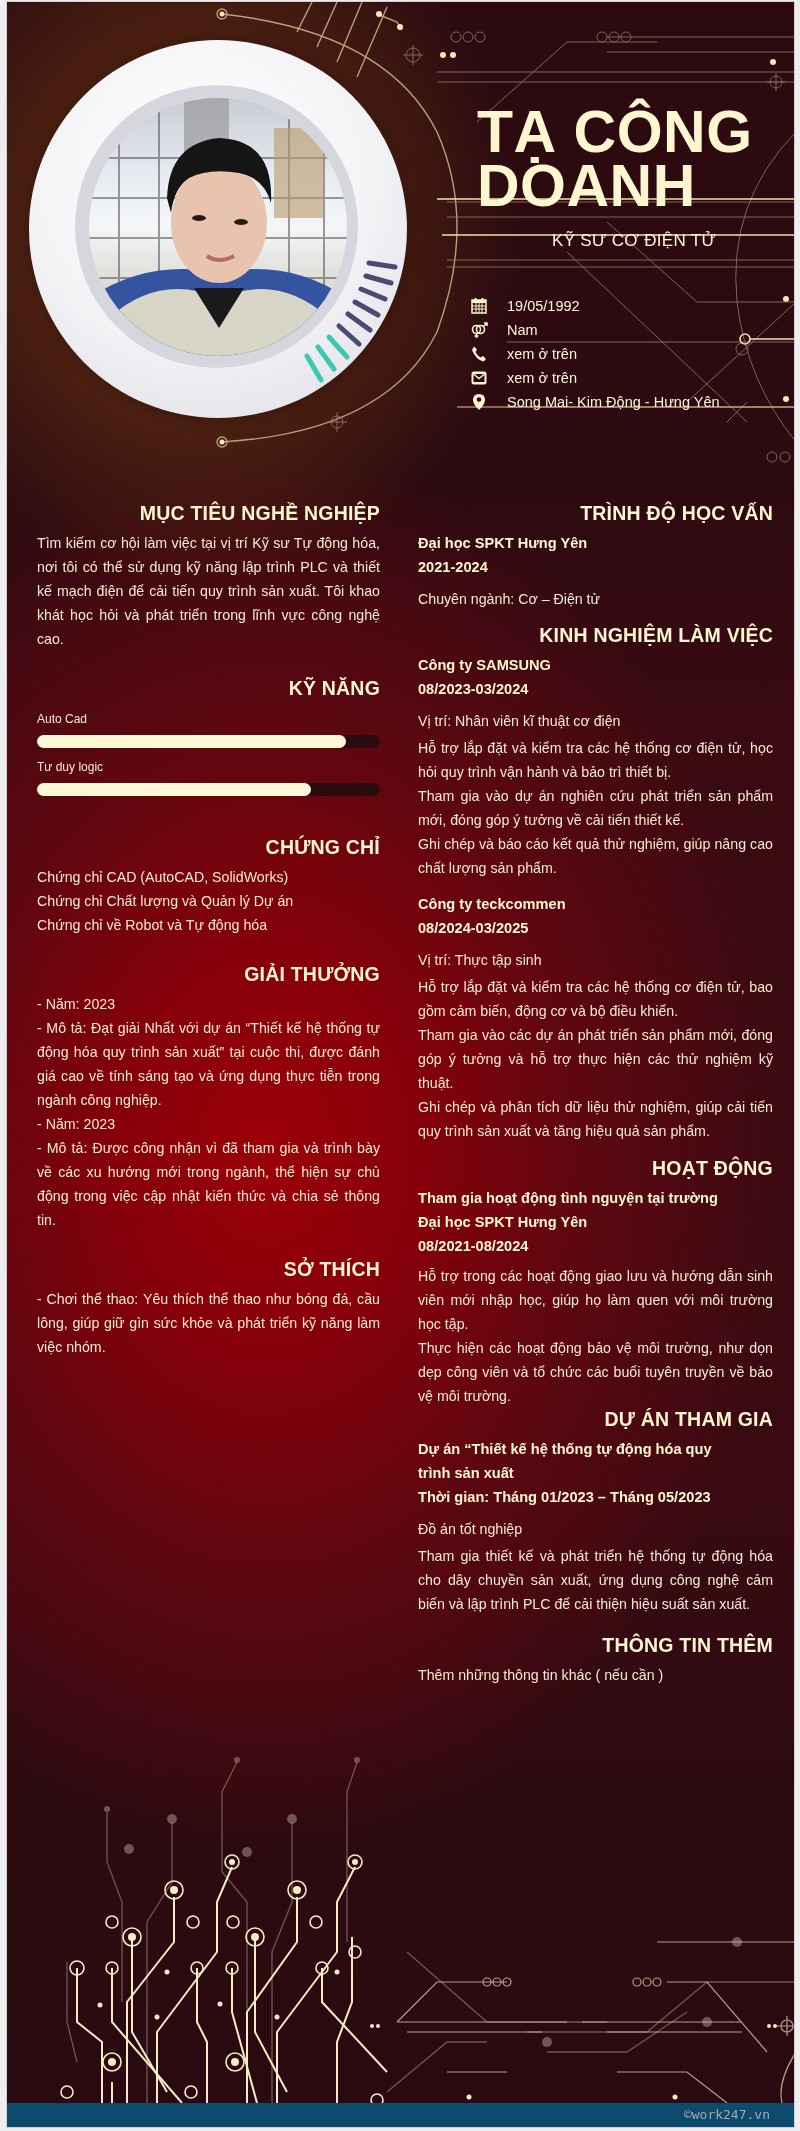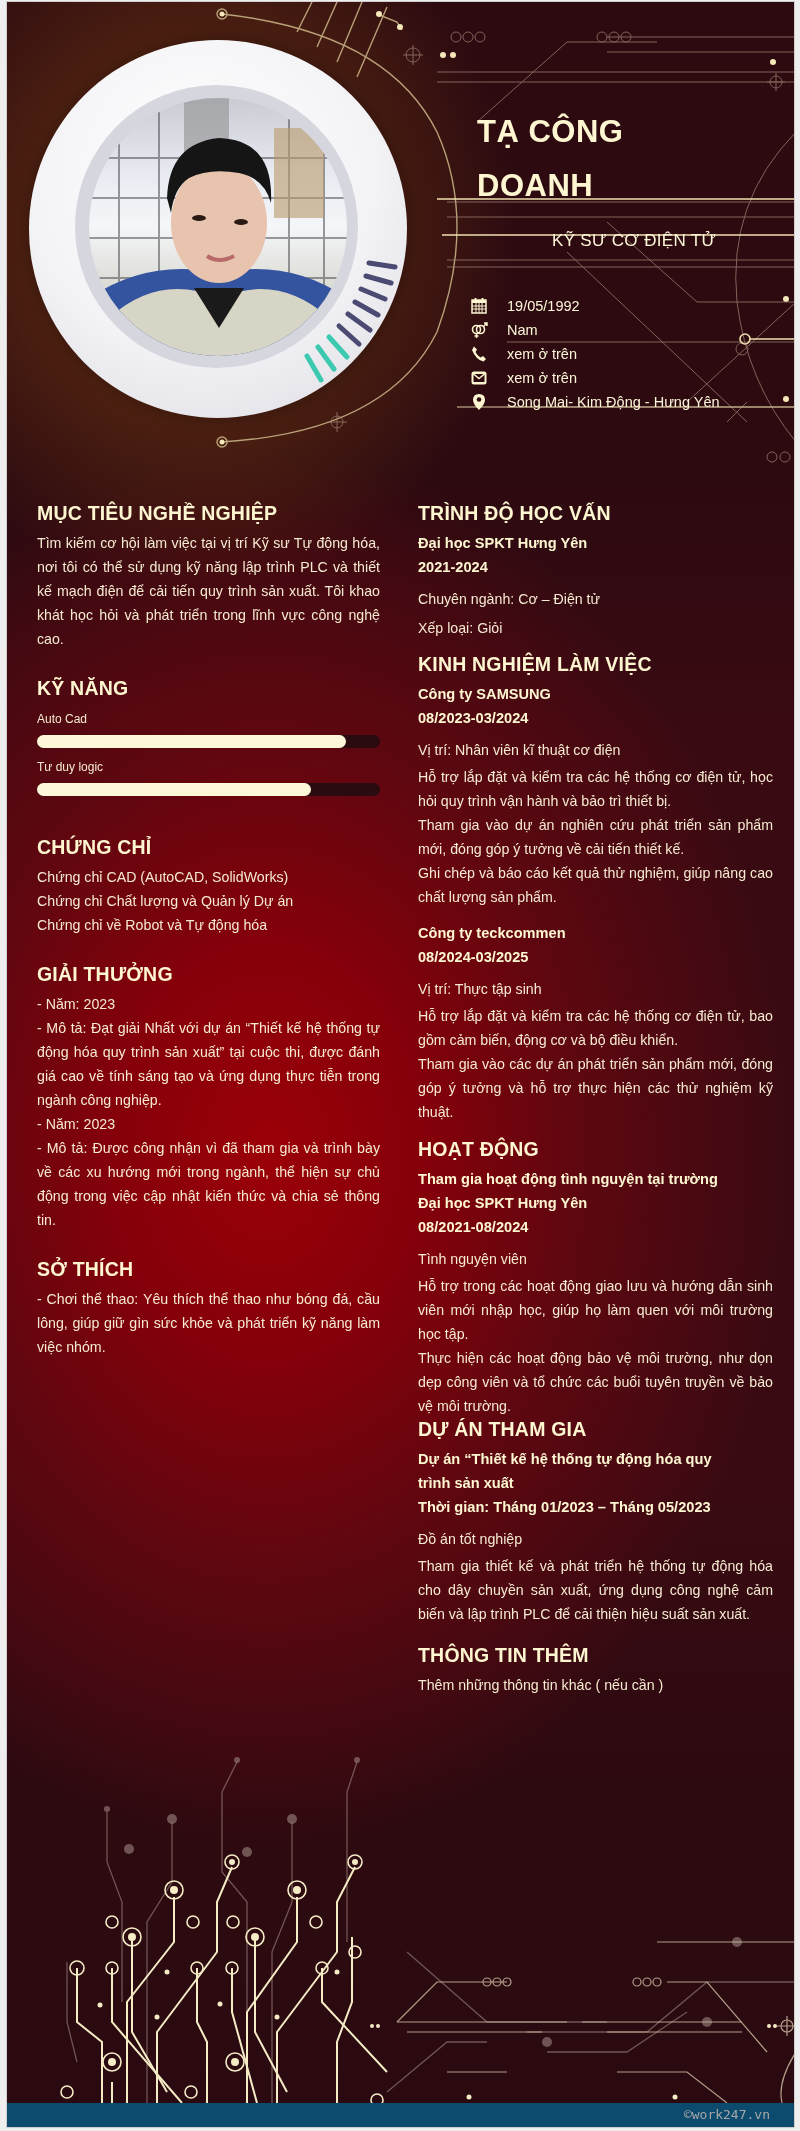--- a/index.html
+++ b/index.html
@@ -31,35 +31,35 @@
   }
   .avatar-photo {
     position: absolute; left: 60px; top: 58px; width: 258px; height: 258px; border-radius: 50%;
     overflow: hidden;
     background: linear-gradient(180deg, #c9ccd2 0%, #e8ecf2 30%, #f4f6f8 50%, #d9d9d2 75%, #cfd1c8 100%);
   }
 
   
   .name {
     position: absolute; left: 470px; top: 103px; width: 300px;
-    font-size: 31px; line-height: 54px; font-weight: bold; color: #fdf6d0; letter-spacing: 0.5px;
+    font-size: 59px; line-height: 54px; font-weight: bold; color: #fdf6d0; letter-spacing: 0.5px;
   }
   .title {
     position: absolute; left: 545px; top: 229px; font-size: 17px; color: #fdf6d8; letter-spacing: 0.3px;
   }
   .contacts { position: absolute; left: 462px; top: 292px; }
   .contact { display: flex; align-items: center; height: 24px; font-size: 14.5px; color: #fdf6d8; }
   .contact .ic { width: 20px; height: 20px; margin-right: 18px; display: flex; align-items: center; justify-content: center; }
   .contact .ic svg { width: 18px; height: 18px; }
 
   
   .col { position: absolute; top: 500px; }
   .col-left { left: 30px; width: 343px; }
   .col-right { left: 411px; width: 355px; }
-  .sec-title { font-size: 19.5px; font-weight: bold; color: #fdf6d0; margin-bottom: 6px; letter-spacing: 0.2px; }
+  .sec-title { font-size: 19.5px; font-weight: bold; color: #fdf6d0; margin-bottom: 6px; letter-spacing: 0.2px; text-align: right; }
   .para { font-size: 14.2px; line-height: 24px; color: #f6ead0; text-align: justify; }
   .line { font-size: 14.2px; line-height: 24px; color: #f6ead0; }
   .sub-bold { font-size: 14.6px; line-height: 24px; font-weight: bold; color: #fdf6d0; }
   .sp { height: 6px; }
 
   .skill-label { font-size: 12px; line-height: 22px; color: #f6ead0; margin-top: 8px; }
   .skill-track { position: relative; height: 13px; border-radius: 7px; background: #2a0b10; margin-top: 5px; }
   .skill-fill { position: absolute; left: 0; top: 0; height: 13px; border-radius: 7px; background: #fdf9d8; }
 
   .footer {
@@ -380,51 +380,50 @@
       </section>
     </div>
 
     <div class="col col-right">
       <section>
         <div class="sec-title">TRÌNH ĐỘ HỌC VẤN</div>
         <div class="sub-bold">Đại học SPKT Hưng Yên</div>
         <div class="sub-bold">2021-2024</div>
         <div class="sp"></div>
         <div class="line" style="line-height:29px">Chuyên ngành: Cơ – Điện tử</div>
-        <div class="line" style="line-height:29px">Xếp loại: Giỏi</div>
       </section>
 
       <section style="margin-top:10px">
         <div class="sec-title">KINH NGHIỆM LÀM VIỆC</div>
         <div>
           <div class="sub-bold">Công ty SAMSUNG</div>
           <div class="sub-bold">08/2023-03/2024</div>
           <div class="sp"></div>
           <div class="line" style="line-height:29px">Vị trí: Nhân viên kĩ thuật cơ điện</div>
           <div class="para">Hỗ trợ lắp đặt và kiểm tra các hệ thống cơ điện tử, học hỏi quy trình vận hành và bảo trì thiết bị.</div>
           <div class="para">Tham gia vào dự án nghiên cứu phát triển sản phẩm mới, đóng góp ý tưởng về cải tiến thiết kế.</div>
           <div class="para">Ghi chép và báo cáo kết quả thử nghiệm, giúp nâng cao chất lượng sản phẩm.</div>
         </div>
         <div style="margin-top:12px">
           <div class="sub-bold">Công ty teckcommen</div>
           <div class="sub-bold">08/2024-03/2025</div>
           <div class="sp"></div>
           <div class="line" style="line-height:29px">Vị trí: Thực tập sinh</div>
           <div class="para">Hỗ trợ lắp đặt và kiểm tra các hệ thống cơ điện tử, bao gồm cảm biến, động cơ và bộ điều khiển.</div>
           <div class="para">Tham gia vào các dự án phát triển sản phẩm mới, đóng góp ý tưởng và hỗ trợ thực hiện các thử nghiệm kỹ thuật.</div>
+          <div class="para">Ghi chép và phân tích dữ liệu thử nghiệm, giúp cải tiến quy trình sản xuất và tăng hiệu quả sản phẩm.</div>
         </div>
       </section>
 
       <section style="margin-top:14px">
         <div class="sec-title">HOẠT ĐỘNG</div>
         <div class="sub-bold">Tham gia hoạt động tình nguyện tại trường</div>
         <div class="sub-bold">Đại học SPKT Hưng Yên</div>
         <div class="sub-bold">08/2021-08/2024</div>
         <div class="sp"></div>
-        <div class="line" style="line-height:29px">Tình nguyện viên</div>
         <div class="para">Hỗ trợ trong các hoạt động giao lưu và hướng dẫn sinh viên mới nhập học, giúp họ làm quen với môi trường học tập.</div>
         <div class="para">Thực hiện các hoạt động bảo vệ môi trường, như dọn dẹp công viên và tổ chức các buổi tuyên truyền về bảo vệ môi trường.</div>
       </section>
 
       <section style="">
         <div class="sec-title">DỰ ÁN THAM GIA</div>
         <div class="sub-bold">Dự án “Thiết kế hệ thống tự động hóa quy</div>
         <div class="sub-bold">trình sản xuất</div>
         <div class="sub-bold">Thời gian: Tháng 01/2023 – Tháng 05/2023</div>
         <div class="sp"></div>

